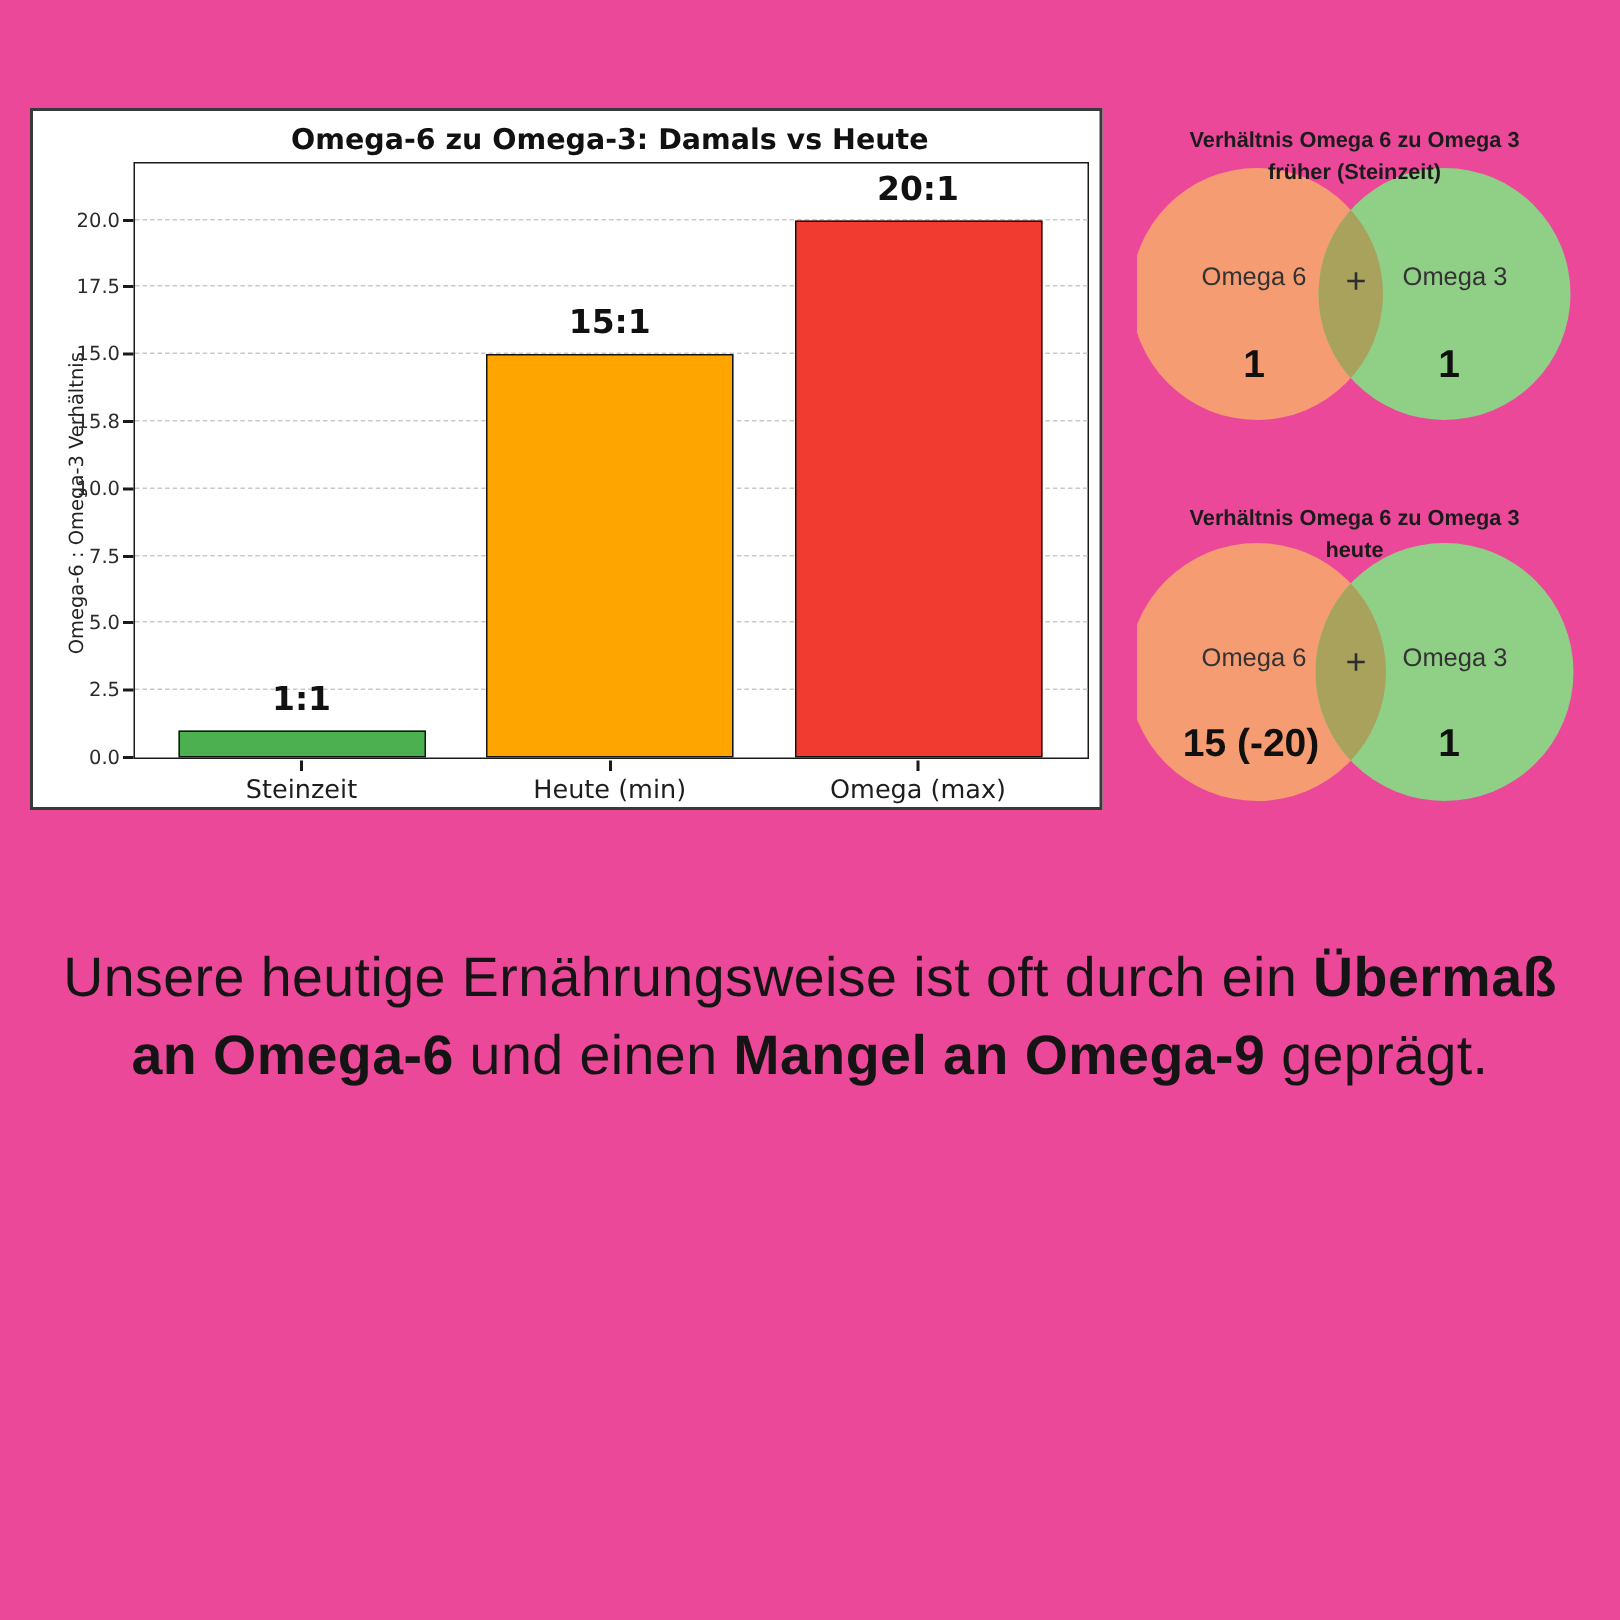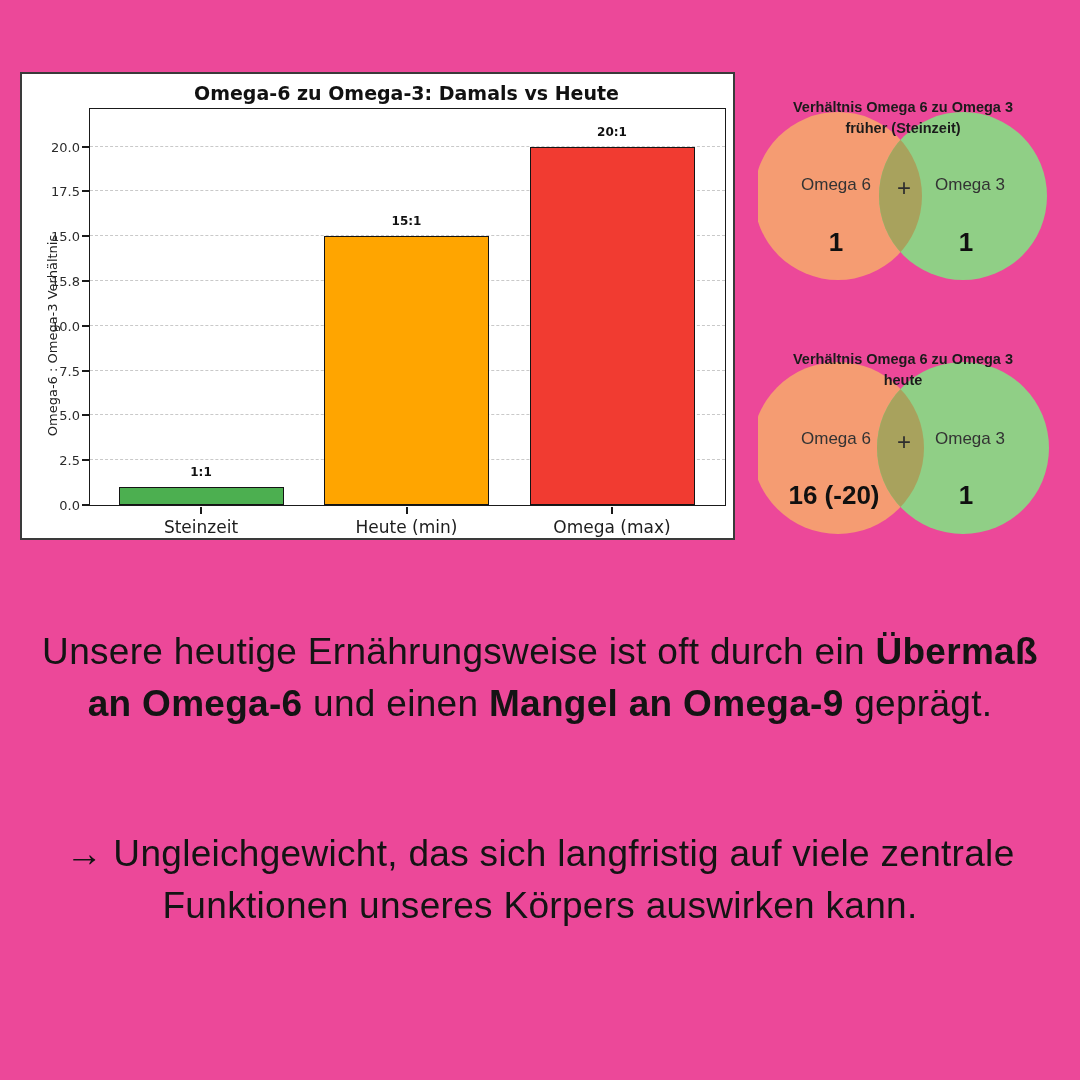--- a/index.html
+++ b/index.html
@@ -43,29 +43,29 @@
   .xtick-label{
     position:absolute; top:calc(100% + 12px); width:160px; text-align:center;
     font-size:17px; color:#1d1d1d;
   }
   .bar{
     position:absolute; bottom:0; width:165px; box-sizing:border-box;
     border:1.4px solid #141414;
   }
   .bar-val{
     position:absolute; width:140px; text-align:center;
-    font-size:12px; font-weight:700; color:#111;
+    font-size:22px; font-weight:700; color:#111;
   }
 
   
   .venn{ position:absolute; left:758px; width:322px; overflow:hidden; }
   .venn svg{ position:absolute; left:0; top:0; }
   .venn-title{
     position:absolute; left:0; top:0; width:290px; text-align:center; z-index:3;
-    font-size:14.5px; font-weight:700; color:#1b1b1b; line-height:1.45;margin-top:13px;
+    font-size:14.5px; font-weight:700; color:#1b1b1b; line-height:1.45;
   }
   .venn-label{
     position:absolute; transform:translateX(-50%); z-index:2; white-space:nowrap;
     font-size:17px; font-weight:400; color:#333;
   }
   .venn-plus{
     position:absolute; transform:translateX(-50%); z-index:2;
     font-size:24px; color:#2e2e2e;
   }
   .venn-value{
@@ -165,24 +165,21 @@
       <circle cx="205" cy="112" r="86" fill="#90cf86"></circle>
       <circle cx="205" cy="112" r="86" clip-path="url(#vclip2)" fill="#a8a25d"></circle>
     </svg>
     <div class="venn-title">
       <span>Verhältnis Omega 6 zu Omega 3</span><br>
       <span>heute</span>
     </div>
     <span class="venn-label" style="left:78px; top:93px;">Omega 6</span>
     <span class="venn-plus" style="left:146px; top:92px;">+</span>
     <span class="venn-label" style="left:212px; top:93px;">Omega 3</span>
-    <span class="venn-value" style="left:76px; top:144px;">16 (-20)</span>
+    <span class="venn-value" style="left:76px; top:144px;">15 (-20)</span>
     <span class="venn-value" style="left:208px; top:144px;">1</span>
   </div>
 
   <div class="para para-1">
     <span>Unsere heutige Ernährungsweise ist oft durch ein </span><b>Übermaß an Omega-6</b><span> und einen </span><b>Mangel an Omega-9</b><span> geprägt.</span>
   </div>
-  <div class="para para-2">
-    <span>→ Ungleichgewicht, das sich langfristig auf viele zentrale Funktionen unseres Körpers auswirken kann.</span>
-  </div>
 
 </div>
 
 </body></html>

